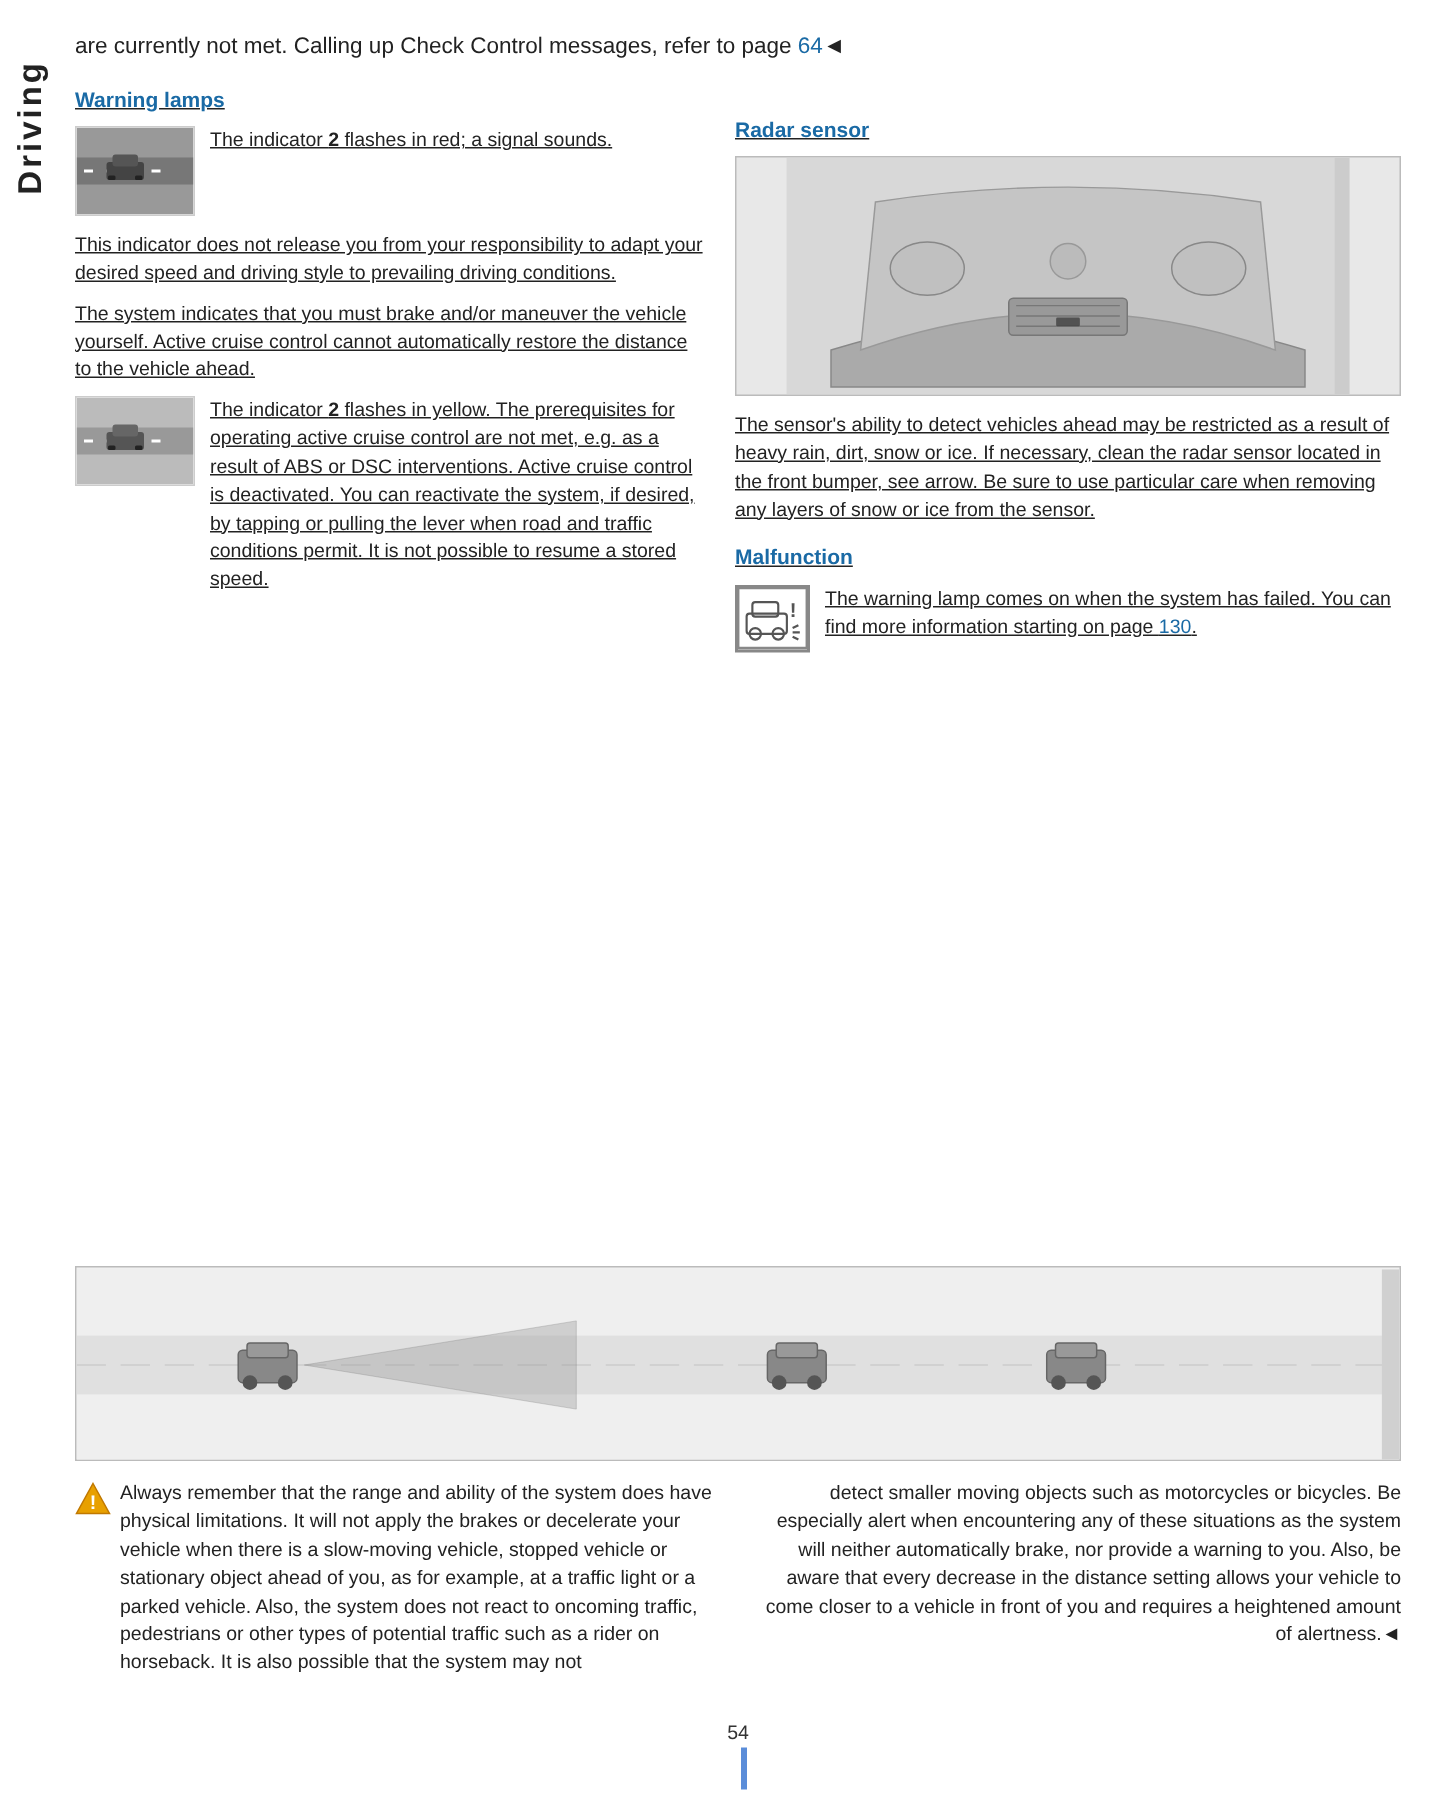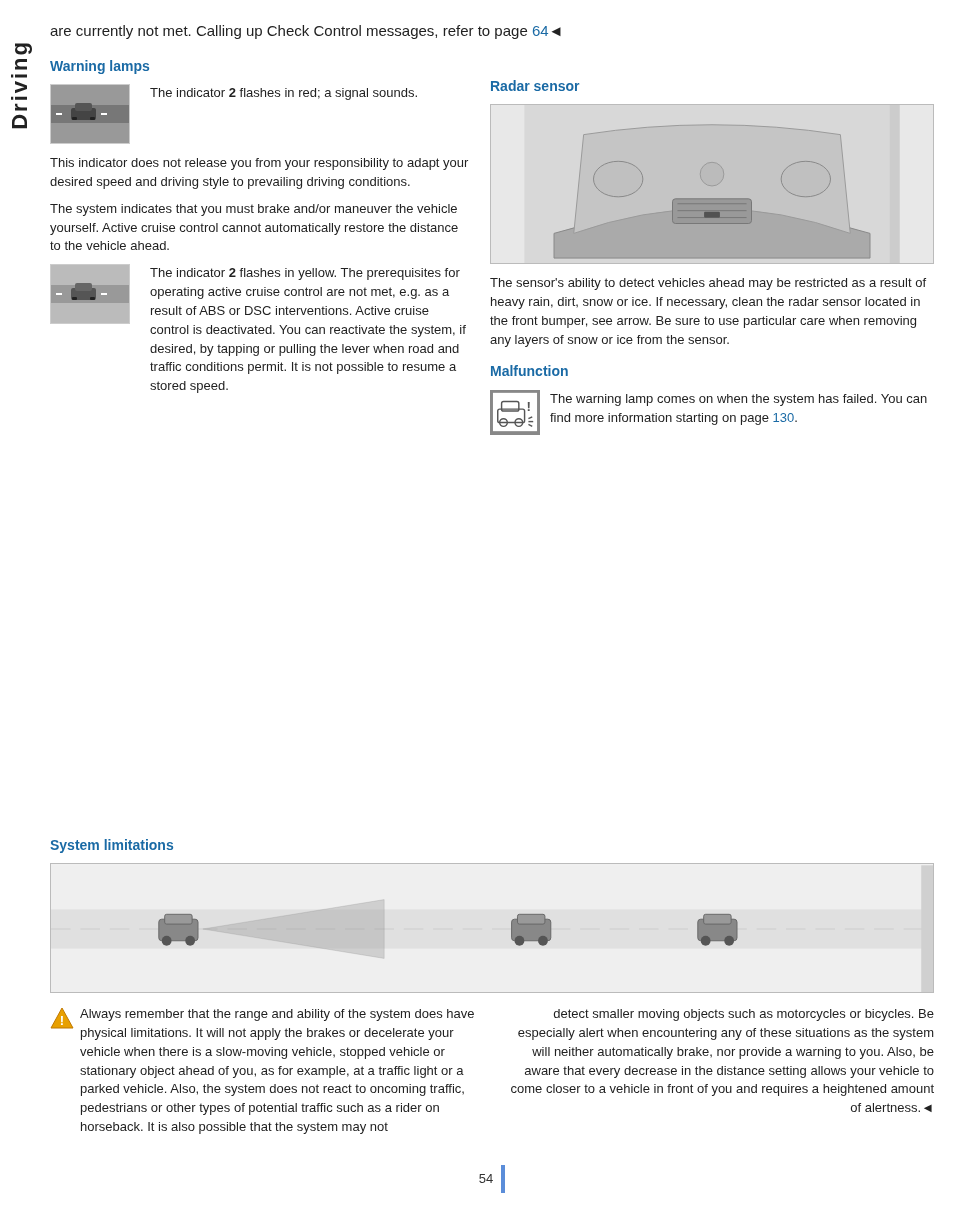--- a/index.html
+++ b/index.html
@@ -48,20 +48,21 @@
       padding: 20px 20px 20px 10px;
       display: flex;
       flex-direction: column;
     }
 
     
     .two-col {
       display: flex;
       gap: 20px;
       flex: 1;
+      text-decoration: underline;
     }
 
     .left-col {
       width: 420px;
       flex-shrink: 0;
     }
 
     .right-col {
       flex: 1;
       margin-top: 20px;
@@ -75,21 +76,21 @@
       margin-bottom: 8px;
     }
 
     
     .warning-lamps-section {
       margin-bottom: 16px;
     }
 
     .indicator-block {
       display: flex;
-      gap: 20px;
+      gap: 10px;
       margin-bottom: 10px;
     }
 
     .indicator-img {
       width: 80px;
       height: 60px;
       flex-shrink: 0;
       border: 1px solid #ccc;
       background: #f5f5f5;
       display: flex;
@@ -190,20 +191,21 @@
       align-items: flex-start;
     }
 
     
     .page-footer {
       display: flex;
       justify-content: center;
       margin-top: 20px;
       position: relative;
       align-items: center;
+      flex-direction: column;
     }
 
     .page-number {
       font-size: 13px;
       color: #333;
     }
 
     .page-bar {
       width: 4px;
       height: 28px;
@@ -350,21 +352,20 @@
             <div class="text-body">
               <span>The warning lamp comes on when the system has failed. You can find more information starting on page </span><a class="page-ref">130</a><span>.</span>
             </div>
           </div>
         </div>
 
       </div>
     </div>
 
     <div class="system-limitations">
-      <div class="section-title">System limitations</div>
 
       <div class="system-img-container">
         <svg viewBox="0 0 900 130" width="100%" height="130" xmlns="http://www.w3.org/2000/svg">
           <rect width="900" height="130" fill="#efefef"></rect>
 
           <rect x="0" y="45" width="900" height="40" fill="#e0e0e0"></rect>
 
           <line x1="0" y1="65" x2="900" y2="65" stroke="#ccc" stroke-width="1" stroke-dasharray="20,10"></line>
 
           <g transform="translate(130, 50)">

